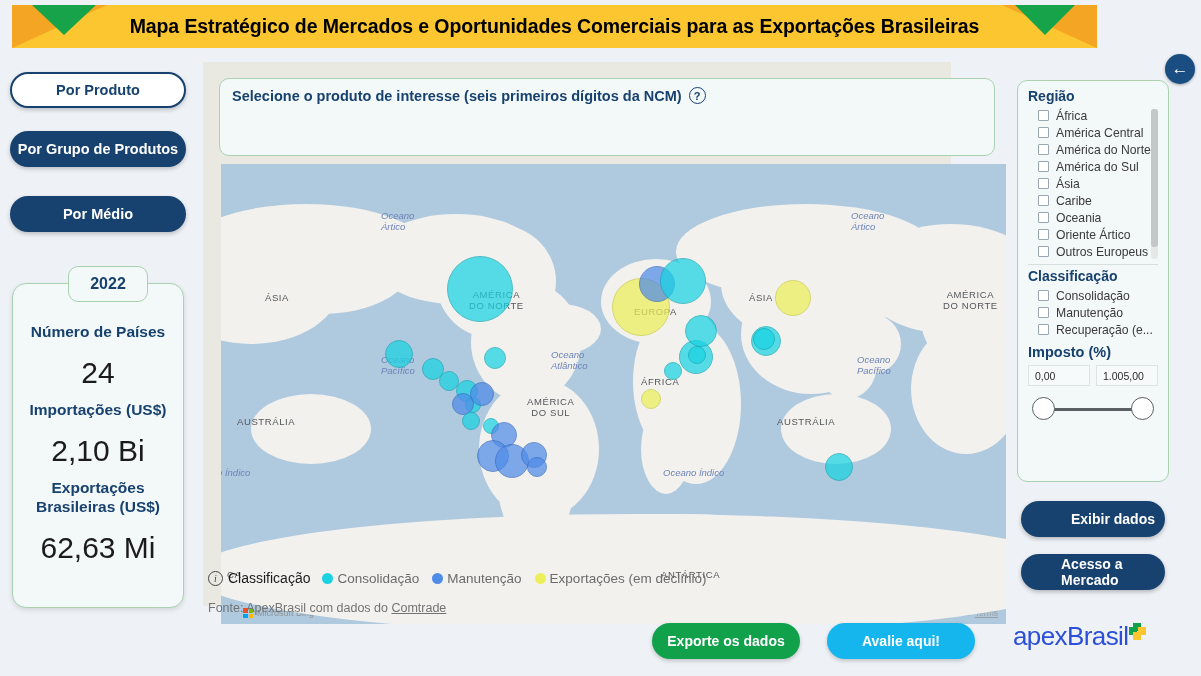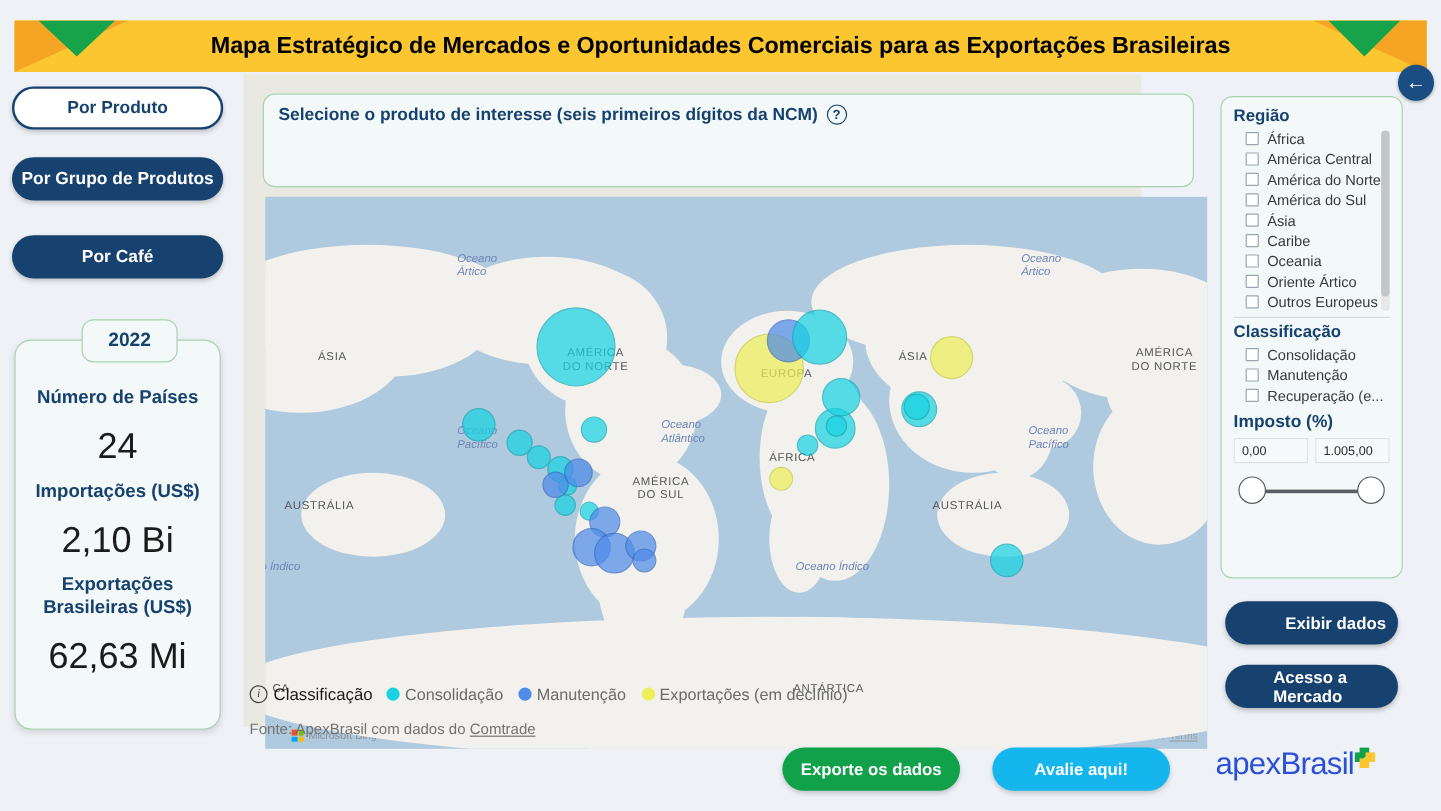--- a/index.html
+++ b/index.html
@@ -6,22 +6,22 @@
   html, body {
     width: 1201px; height: 676px;
     font-family: "Liberation Sans", sans-serif;
     background: #eef2f7;
     overflow: hidden;
   }
   body { position: relative; }
 
   
   .header {
-    position: absolute; left: 12px; top: 17px;
-    width: 1177px; height: 43px;
+    position: absolute; left: 12px; top: 5px;
+    width: 1085px; height: 43px;
     background: #FBC62F;
     overflow: hidden;
   }
   .hdr-tri-l-orange {
     position: absolute; left: 0; top: 0;
     width: 0; height: 0;
     border-top: 43px solid #F5A524;
     border-right: 95px solid transparent;
   }
   .hdr-tri-l-green {
@@ -297,21 +297,21 @@
 
 <div class="back-btn">←</div>
 
 <div class="side-btn active" id="btn-produto">
   <span>Por Produto</span>
 </div>
 <div class="side-btn solid" id="btn-grupo">
   <span>Por Grupo de Produtos</span>
 </div>
 <div class="side-btn solid" id="btn-pais">
-  <span>Por Café</span>
+  <span>Por Médio</span>
 </div>
 
 <div class="kpi-card">
   <div class="kpi-year">2022</div>
   <div class="kpi-label">Número de Países</div>
   <div class="kpi-value">24</div>
   <div class="kpi-label">Importações (US$)</div>
   <div class="kpi-value">2,10 Bi</div>
   <div class="kpi-label" style="white-space:pre-line">Exportações
 Brasileiras (US$)</div>

